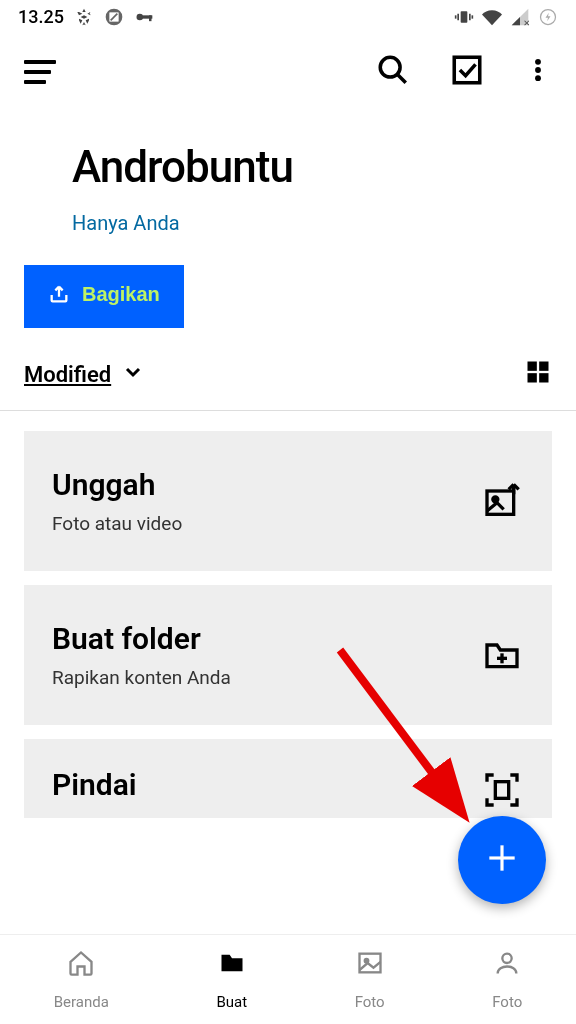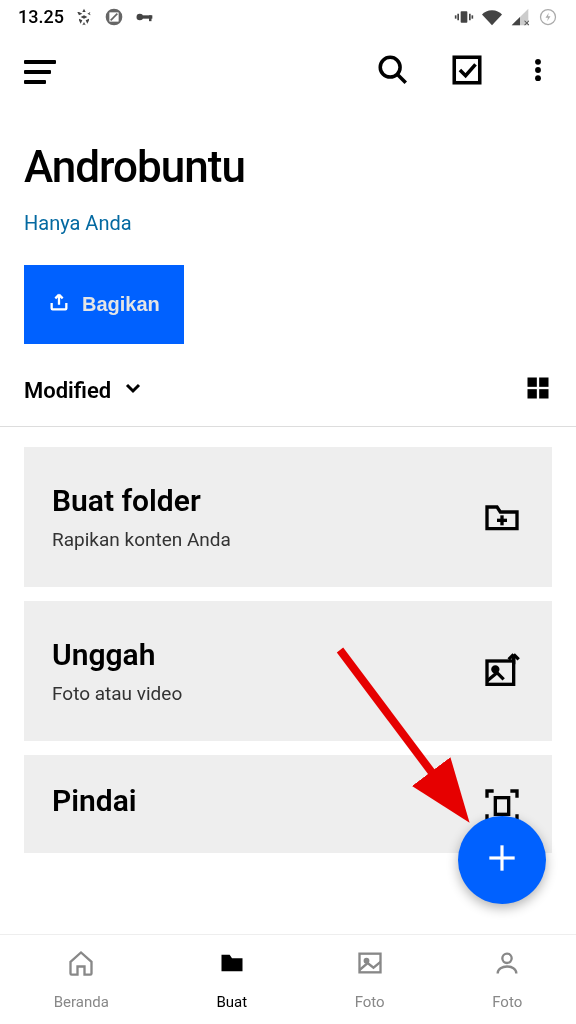--- a/index.html
+++ b/index.html
@@ -10,34 +10,34 @@
   .status-right { display: flex; align-items: center; gap: 8px; }
   .status-icon { width: 20px; height: 20px; display: inline-flex; align-items: center; justify-content: center; }
   
   .app-bar { display: flex; align-items: center; justify-content: space-between; padding: 20px 24px; }
   .app-bar-right { display: flex; align-items: center; gap: 40px; }
   .hamburger { width: 32px; height: 24px; display: flex; flex-direction: column; justify-content: space-between; cursor: pointer; }
   .hamburger span { display: block; height: 4px; background: #000; border-radius: 1px; }
   .hamburger span:nth-child(2) { width: 85%; }
   .hamburger span:nth-child(3) { width: 70%; }
   
-  .title-section { padding: 30px 24px 0; }
+  .title-section { padding: 30px 24px 0; margin-left: 48px; }
   .page-title { font-size: 44px; font-weight: 500; letter-spacing: -1px; }
   .page-subtitle { font-size: 20px; color: #0369a1; margin-top: 18px; }
   
-  .share-btn { margin: 30px 24px 0; background: #0061ff; color: #e5e5e5; border: none; padding: 26px 24px; font-size: 20px; font-weight: 600; display: inline-flex; align-items: center; gap: 12px; cursor: pointer; }
+  .share-btn { margin: 30px 24px 0; background: #0061ff; color: #bef264; border: none; padding: 18px 24px; font-size: 20px; font-weight: 600; display: inline-flex; align-items: flex-start; gap: 12px; cursor: pointer; }
   
   .filter-bar { display: flex; justify-content: space-between; align-items: center; padding: 30px 24px 20px; }
-  .filter-label { font-size: 22px; font-weight: 600; display: flex; align-items: center; gap: 10px; }
+  .filter-label { font-size: 22px; font-weight: 600; display: flex; align-items: center; gap: 10px; text-decoration: underline; }
   
   .divider { border: none; border-top: 1px solid #ddd; }
   
   .action-list { padding: 20px 24px 0; display: flex; flex-direction: column; gap: 14px; }
   .action-card { background: #eee; padding: 36px 28px; display: flex; justify-content: space-between; align-items: center; cursor: pointer; }
-  .action-card.short { padding: 28px 28px 25px; }
+  .action-card.short { padding: 28px 28px 6px; }
   .action-title { font-size: 30px; font-weight: 600; margin-bottom: 10px; }
   .action-sub { font-size: 19px; color: #333; }
   .action-icon { width: 44px; height: 44px; display: flex; align-items: center; justify-content: center; }
   
   .fab { position: absolute; right: 30px; bottom: 120px; width: 88px; height: 88px; border-radius: 50%; background: #0061ff; color: #fff; display: flex; align-items: center; justify-content: center; cursor: pointer; box-shadow: 0 4px 12px rgba(0,0,0,0.3); z-index: 10; }
   
   .arrow { position: absolute; z-index: 9; pointer-events: none; }
   
   .bottom-nav { position: absolute; bottom: 0; left: 0; right: 0; height: 90px; background: #fff; border-top: 1px solid #eee; display: flex; justify-content: space-around; align-items: center; }
   .nav-item { display: flex; flex-direction: column; align-items: center; gap: 16px; font-size: 15px; color: #888; cursor: pointer; }
@@ -168,49 +168,49 @@
         <rect x="3" y="13" width="8" height="8"></rect>
         <rect x="13" y="13" width="8" height="8"></rect>
       </svg>
   </span>
 </div>
 
 <hr class="divider">
 
 
 <div class="action-list">
-  <div class="action-card">
-    <div>
-      <div class="action-title">Buat folder</div>
-      <div class="action-sub">Rapikan konten Anda</div>
-    </div>
-    <span class="action-icon">
-      <svg viewBox="0 0 24 24" width="40" height="40" fill="none" stroke="#000" stroke-width="2">
-          <path d="M3 6h6l2 3h10v10H3V6z"></path>
-          <line x1="12" y1="11" x2="12" y2="17"></line>
-          <line x1="9" y1="14" x2="15" y2="14"></line>
-        </svg>
-    </span>
-  </div>
-
   <div class="action-card">
     <div>
       <div class="action-title">Unggah</div>
       <div class="action-sub">Foto atau video</div>
     </div>
     <span class="action-icon">
       <svg viewBox="0 0 24 24" width="40" height="40" fill="none" stroke="#000" stroke-width="2">
           <rect x="3" y="6" width="16" height="14"></rect>
           <circle cx="8" cy="11" r="1.5" fill="#000"></circle>
           <polyline points="3,18 9,13 13,17"></polyline>
           <path d="M19 8V2m0 0l-3 3m3-3l3 3" stroke-width="2"></path>
         </svg>
     </span>
   </div>
 
+  <div class="action-card">
+    <div>
+      <div class="action-title">Buat folder</div>
+      <div class="action-sub">Rapikan konten Anda</div>
+    </div>
+    <span class="action-icon">
+      <svg viewBox="0 0 24 24" width="40" height="40" fill="none" stroke="#000" stroke-width="2">
+          <path d="M3 6h6l2 3h10v10H3V6z"></path>
+          <line x1="12" y1="11" x2="12" y2="17"></line>
+          <line x1="9" y1="14" x2="15" y2="14"></line>
+        </svg>
+    </span>
+  </div>
+
   <div class="action-card short">
     <div>
       <div class="action-title">Pindai</div>
     </div>
     <span class="action-icon">
       <svg viewBox="0 0 24 24" width="40" height="40" fill="none" stroke="#000" stroke-width="2">
           <path d="M3 7V3h4M21 7V3h-4M3 17v4h4M21 17v4h-4"></path>
           <rect x="8" y="7" width="8" height="10"></rect>
         </svg>
     </span>

